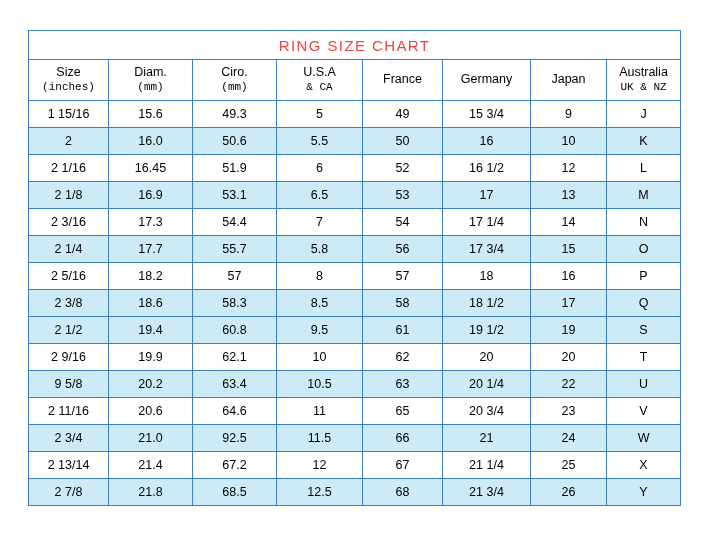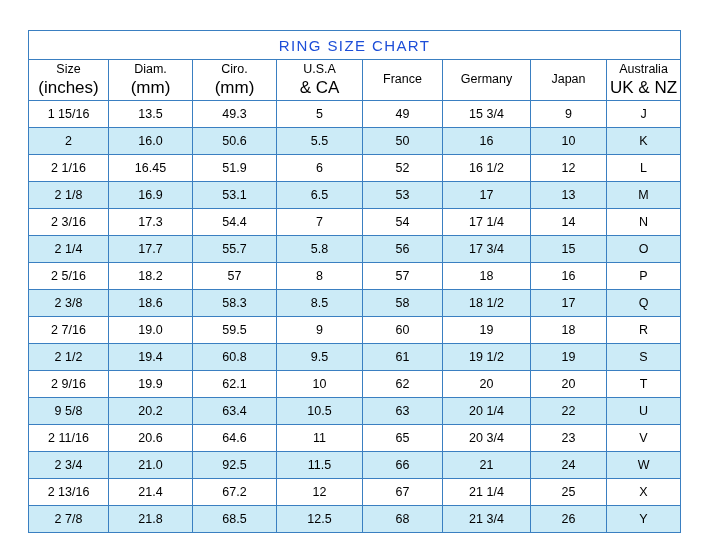--- a/index.html
+++ b/index.html
@@ -31,32 +31,33 @@
     vertical-align: middle;
     font-weight: normal;
     padding: 0;
   }
   .title-cell {
     height: 28px;
     font-size: 15px;
     font-weight: bold;
     letter-spacing: 1.4px;
     background: #ffffff;
-    color: #1d4ed8;
+    color: #ef4444;
     font-family: "Liberation Sans", sans-serif;
   }
   .header-row td {
     height: 40px;
     font-size: 12.5px;
     background: #ffffff;
     line-height: 1.25;
   }
   .header-row td span.sub {
     display: block;
-    font-size: 17px;
+    font-size: 11px;
+    font-family: Liberation Mono, monospace;
   }
   .data-row td {
     height: 26px;
     font-size: 12.5px;
   }
   .row-blue td {
     background: #ccebf7;
   }
   .row-white td {
     background: #ffffff;
@@ -95,21 +96,21 @@
           <td><span>Diam.</span><span class="sub">(mm)</span></td>
           <td><span>Ciro.</span><span class="sub">(mm)</span></td>
           <td><span>U.S.A</span><span class="sub">&amp; CA</span></td>
           <td><span>France</span></td>
           <td><span>Germany</span></td>
           <td><span>Japan</span></td>
           <td><span>Australia</span><span class="sub">UK &amp; NZ</span></td>
         </tr>
         <tr class="data-row row-white">
           <td>1 15/16</td>
-          <td>13.5</td>
+          <td>15.6</td>
           <td>49.3</td>
           <td>5</td>
           <td>49</td>
           <td>15 3/4</td>
           <td>9</td>
           <td>J</td>
         </tr>
         <tr class="data-row row-blue">
           <td>2</td>
           <td>16.0</td>
@@ -173,30 +174,20 @@
         <tr class="data-row row-blue">
           <td>2 3/8</td>
           <td>18.6</td>
           <td>58.3</td>
           <td>8.5</td>
           <td>58</td>
           <td>18 1/2</td>
           <td>17</td>
           <td>Q</td>
         </tr>
-        <tr class="data-row row-white">
-          <td>2 7/16</td>
-          <td>19.0</td>
-          <td>59.5</td>
-          <td>9</td>
-          <td>60</td>
-          <td>19</td>
-          <td>18</td>
-          <td>R</td>
-        </tr>
         <tr class="data-row row-blue">
           <td>2 1/2</td>
           <td>19.4</td>
           <td>60.8</td>
           <td>9.5</td>
           <td>61</td>
           <td>19 1/2</td>
           <td>19</td>
           <td>S</td>
         </tr>
@@ -234,21 +225,21 @@
           <td>2 3/4</td>
           <td>21.0</td>
           <td>92.5</td>
           <td>11.5</td>
           <td>66</td>
           <td>21</td>
           <td>24</td>
           <td>W</td>
         </tr>
         <tr class="data-row row-white">
-          <td>2 13/16</td>
+          <td>2 13/14</td>
           <td>21.4</td>
           <td>67.2</td>
           <td>12</td>
           <td>67</td>
           <td>21 1/4</td>
           <td>25</td>
           <td>X</td>
         </tr>
         <tr class="data-row row-blue">
           <td>2 7/8</td>

